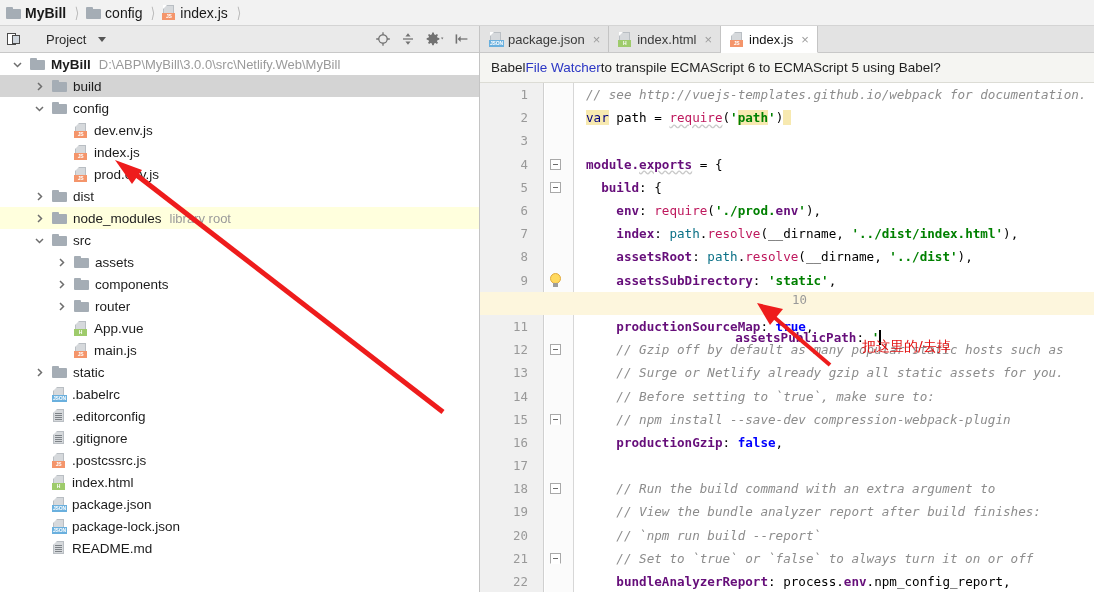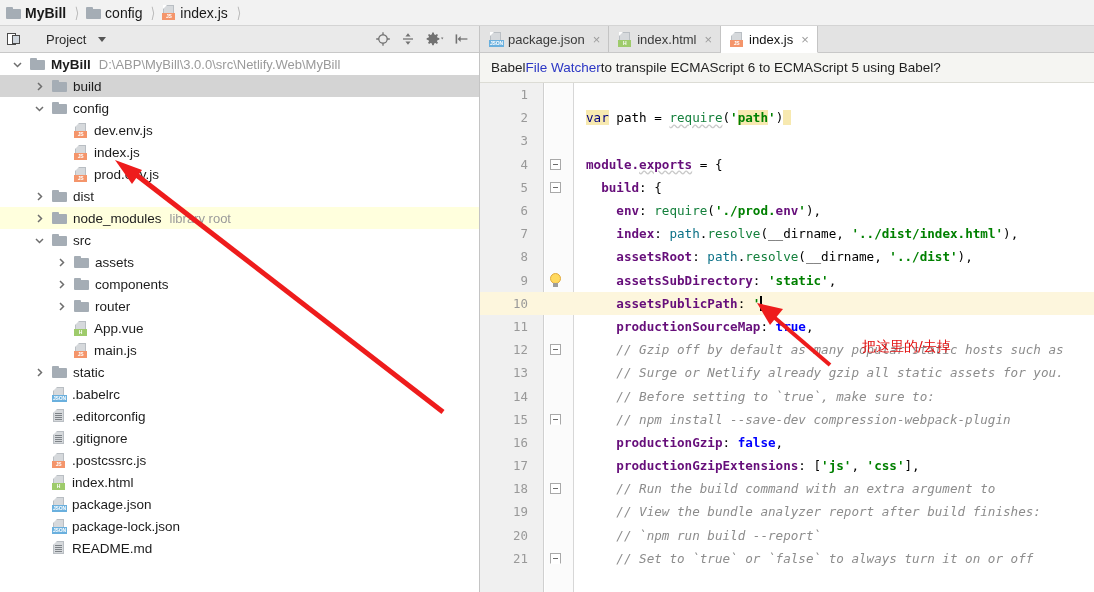--- a/index.html
+++ b/index.html
@@ -185,40 +185,40 @@
     background: #fbfbfb;
   }
   .fold-line {
     position: absolute; left: 93px; top: 0; width: 1px; height: 100%;
     background: #d7d7d7;
   }
   .crow {
     position: relative; height: 23.2px; display: flex; align-items: center;
     white-space: pre;
   }
-  .crow.cur { background: #fdf6dd; }
+  .crow.cur { background: #fdf6dd; flex-direction: column; }
   .lineno {
     position: relative; z-index: 2;
     width: 56px; text-align: right; padding-right: 8px;
     color: #999999; font-size: 12.4px; flex: 0 0 auto;
   }
   .foldcell {
     position: relative; z-index: 2;
     width: 38px; flex: 0 0 auto; height: 23.2px;
     display: flex; align-items: center; justify-content: center;
   }
   .ctext { position: relative; z-index: 2; padding-left: 12px; }
 
   
   .t-com  { color: #8c8c8c; font-style: italic; }
   .t-kw   { color: #000080; font-weight: normal; }
   .t-key  { color: #660e7a; font-weight: bold; }
   .t-str  { color: #008000; font-weight: bold; }
   .t-num  { color: #0000ff; font-weight: bold; }
-  .t-fn   { color: #15803d; }
+  .t-fn   { color: #be185d; }
   .t-id   { color: #000000; }
   .t-prop { color: #0b7187; }
   .t-hl   { background: #f7e9b0; }
   .t-und  { text-decoration: underline; text-decoration-style: wavy;
             text-decoration-color: #c9c9c9; }
 
   .caret-blk {
     display: inline-block; width: 2px; height: 15px;
     background: #000; vertical-align: -3px;
   }
@@ -633,41 +633,42 @@
       <span>Babel </span>
         <a href="#">File Watcher</a>
         <span> to transpile ECMAScript 6 to ECMAScript 5 using Babel?</span>
     </div>
 
     <div class="code" id="code">
       <div class="gutter-bg"></div>
       <div class="fold-bg"></div>
       <div class="fold-line"></div>
       <div id="coderows" style="position:relative">
-          <div class="crow"><span class="lineno">1</span><span class="foldcell"></span></div>
+          <div class="crow"><span class="lineno">1</span><span class="foldcell"></span><span class="ctext"><span class="t-com">// see http://vuejs-templates.github.io/webpack for documentation.</span></span></div>
           <div class="crow"><span class="lineno">2</span><span class="foldcell"></span><span class="ctext"><span class="t-kw t-hl">var</span> <span class="t-id">path</span> = <span class="t-fn t-und">require</span>(<span class="t-str">'</span><span class="t-str t-hl">path</span><span class="t-str">'</span>)<span class="t-hl">&nbsp;</span></span></div>
           <div class="crow"><span class="lineno">3</span><span class="foldcell"></span><span class="ctext"></span></div>
           <div class="crow"><span class="lineno">4</span><span class="foldcell"><span class="fm"></span></span><span class="ctext"><span class="t-key">module</span><span class="t-key">.</span><span class="t-key t-und">exports</span> = {</span></div>
           <div class="crow"><span class="lineno">5</span><span class="foldcell"><span class="fm"></span></span><span class="ctext">&nbsp;&nbsp;<span class="t-key">build</span>: {</span></div>
           <div class="crow"><span class="lineno">6</span><span class="foldcell"></span><span class="ctext">&nbsp;&nbsp;&nbsp;&nbsp;<span class="t-key">env</span>: <span class="t-fn">require</span>(<span class="t-str"><span class="t-str">'./prod.<span class="t-key">env</span>'</span></span>),</span></div>
           <div class="crow"><span class="lineno">7</span><span class="foldcell"></span><span class="ctext">&nbsp;&nbsp;&nbsp;&nbsp;<span class="t-key">index</span>: <span class="t-prop">path</span>.<span class="t-fn">resolve</span>(__dirname, <span class="t-str"><span class="t-str">'../dist/index.html'</span></span>),</span></div>
           <div class="crow"><span class="lineno">8</span><span class="foldcell"></span><span class="ctext">&nbsp;&nbsp;&nbsp;&nbsp;<span class="t-key">assetsRoot</span>: <span class="t-prop">path</span>.<span class="t-fn">resolve</span>(__dirname, <span class="t-str"><span class="t-str">'../dist'</span></span>),</span></div>
           <div class="crow"><span class="lineno">9</span><span class="foldcell"><span class="bulb"><span class="glass"></span><span class="base"></span></span></span><span class="ctext">&nbsp;&nbsp;&nbsp;&nbsp;<span class="t-key">assetsSubDirectory</span>: <span class="t-str"><span class="t-str">'static'</span></span>,</span></div>
           <div class="crow cur"><span class="lineno">10</span><span class="foldcell"></span><span class="ctext">&nbsp;&nbsp;&nbsp;&nbsp;<span class="t-key">assetsPublicPath</span>: <span class="t-str">'</span><span class="caret-blk"></span></span></div>
           <div class="crow"><span class="lineno">11</span><span class="foldcell"></span><span class="ctext">&nbsp;&nbsp;&nbsp;&nbsp;<span class="t-key">productionSourceMap</span>: <span class="t-num">true</span>,</span></div>
           <div class="crow"><span class="lineno">12</span><span class="foldcell"><span class="fm"></span></span><span class="ctext">&nbsp;&nbsp;&nbsp;&nbsp;<span class="t-com">// Gzip off by default as many popular static hosts such as</span></span></div>
           <div class="crow"><span class="lineno">13</span><span class="foldcell"></span><span class="ctext">&nbsp;&nbsp;&nbsp;&nbsp;<span class="t-com">// Surge or Netlify already gzip all static assets for you.</span></span></div>
           <div class="crow"><span class="lineno">14</span><span class="foldcell"></span><span class="ctext">&nbsp;&nbsp;&nbsp;&nbsp;<span class="t-com">// Before setting to `true`, make sure to:</span></span></div>
           <div class="crow"><span class="lineno">15</span><span class="foldcell"><span class="fm" style="border-bottom-color:transparent"></span></span><span class="ctext">&nbsp;&nbsp;&nbsp;&nbsp;<span class="t-com">// npm install --save-dev compression-webpack-plugin</span></span></div>
           <div class="crow"><span class="lineno">16</span><span class="foldcell"></span><span class="ctext">&nbsp;&nbsp;&nbsp;&nbsp;<span class="t-key">productionGzip</span>: <span class="t-num">false</span>,</span></div>
-          <div class="crow"><span class="lineno">17</span><span class="foldcell"></span><span class="ctext">&nbsp;&nbsp;&nbsp;&nbsp;<span class="t-key">productionGzipExtensions</span>: [<span class="t-str"><span class="t-str">'js'</span></span>, <span class="t-str"><span class="t-str">'css'</span></span>],</span></div>
+          <div class="crow"><span class="lineno">17</span><span class="foldcell"></span></div>
           <div class="crow"><span class="lineno">18</span><span class="foldcell"><span class="fm"></span></span><span class="ctext">&nbsp;&nbsp;&nbsp;&nbsp;<span class="t-com">// Run the build command with an extra argument to</span></span></div>
           <div class="crow"><span class="lineno">19</span><span class="foldcell"></span><span class="ctext">&nbsp;&nbsp;&nbsp;&nbsp;<span class="t-com">// View the bundle analyzer report after build finishes:</span></span></div>
           <div class="crow"><span class="lineno">20</span><span class="foldcell"></span><span class="ctext">&nbsp;&nbsp;&nbsp;&nbsp;<span class="t-com">// `npm run build --report`</span></span></div>
           <div class="crow"><span class="lineno">21</span><span class="foldcell"><span class="fm" style="border-bottom-color:transparent"></span></span><span class="ctext">&nbsp;&nbsp;&nbsp;&nbsp;<span class="t-com">// Set to `true` or `false` to always turn it on or off</span></span></div>
+          <div class="crow"><span class="lineno">22</span><span class="foldcell"></span><span class="ctext">&nbsp;&nbsp;&nbsp;&nbsp;<span class="t-key">bundleAnalyzerReport</span>: process.<span class="t-key">env</span>.npm_config_report,</span></div>
         </div>
 
     </div>
   </div>
 
   <div class="anno-layer">
     <svg width="1094" height="592" style="position:absolute;left:0;top:0">
 
       <g>
         <line x1="443" y1="412" x2="130" y2="170" stroke="#ee1c1c" stroke-width="5"></line>

